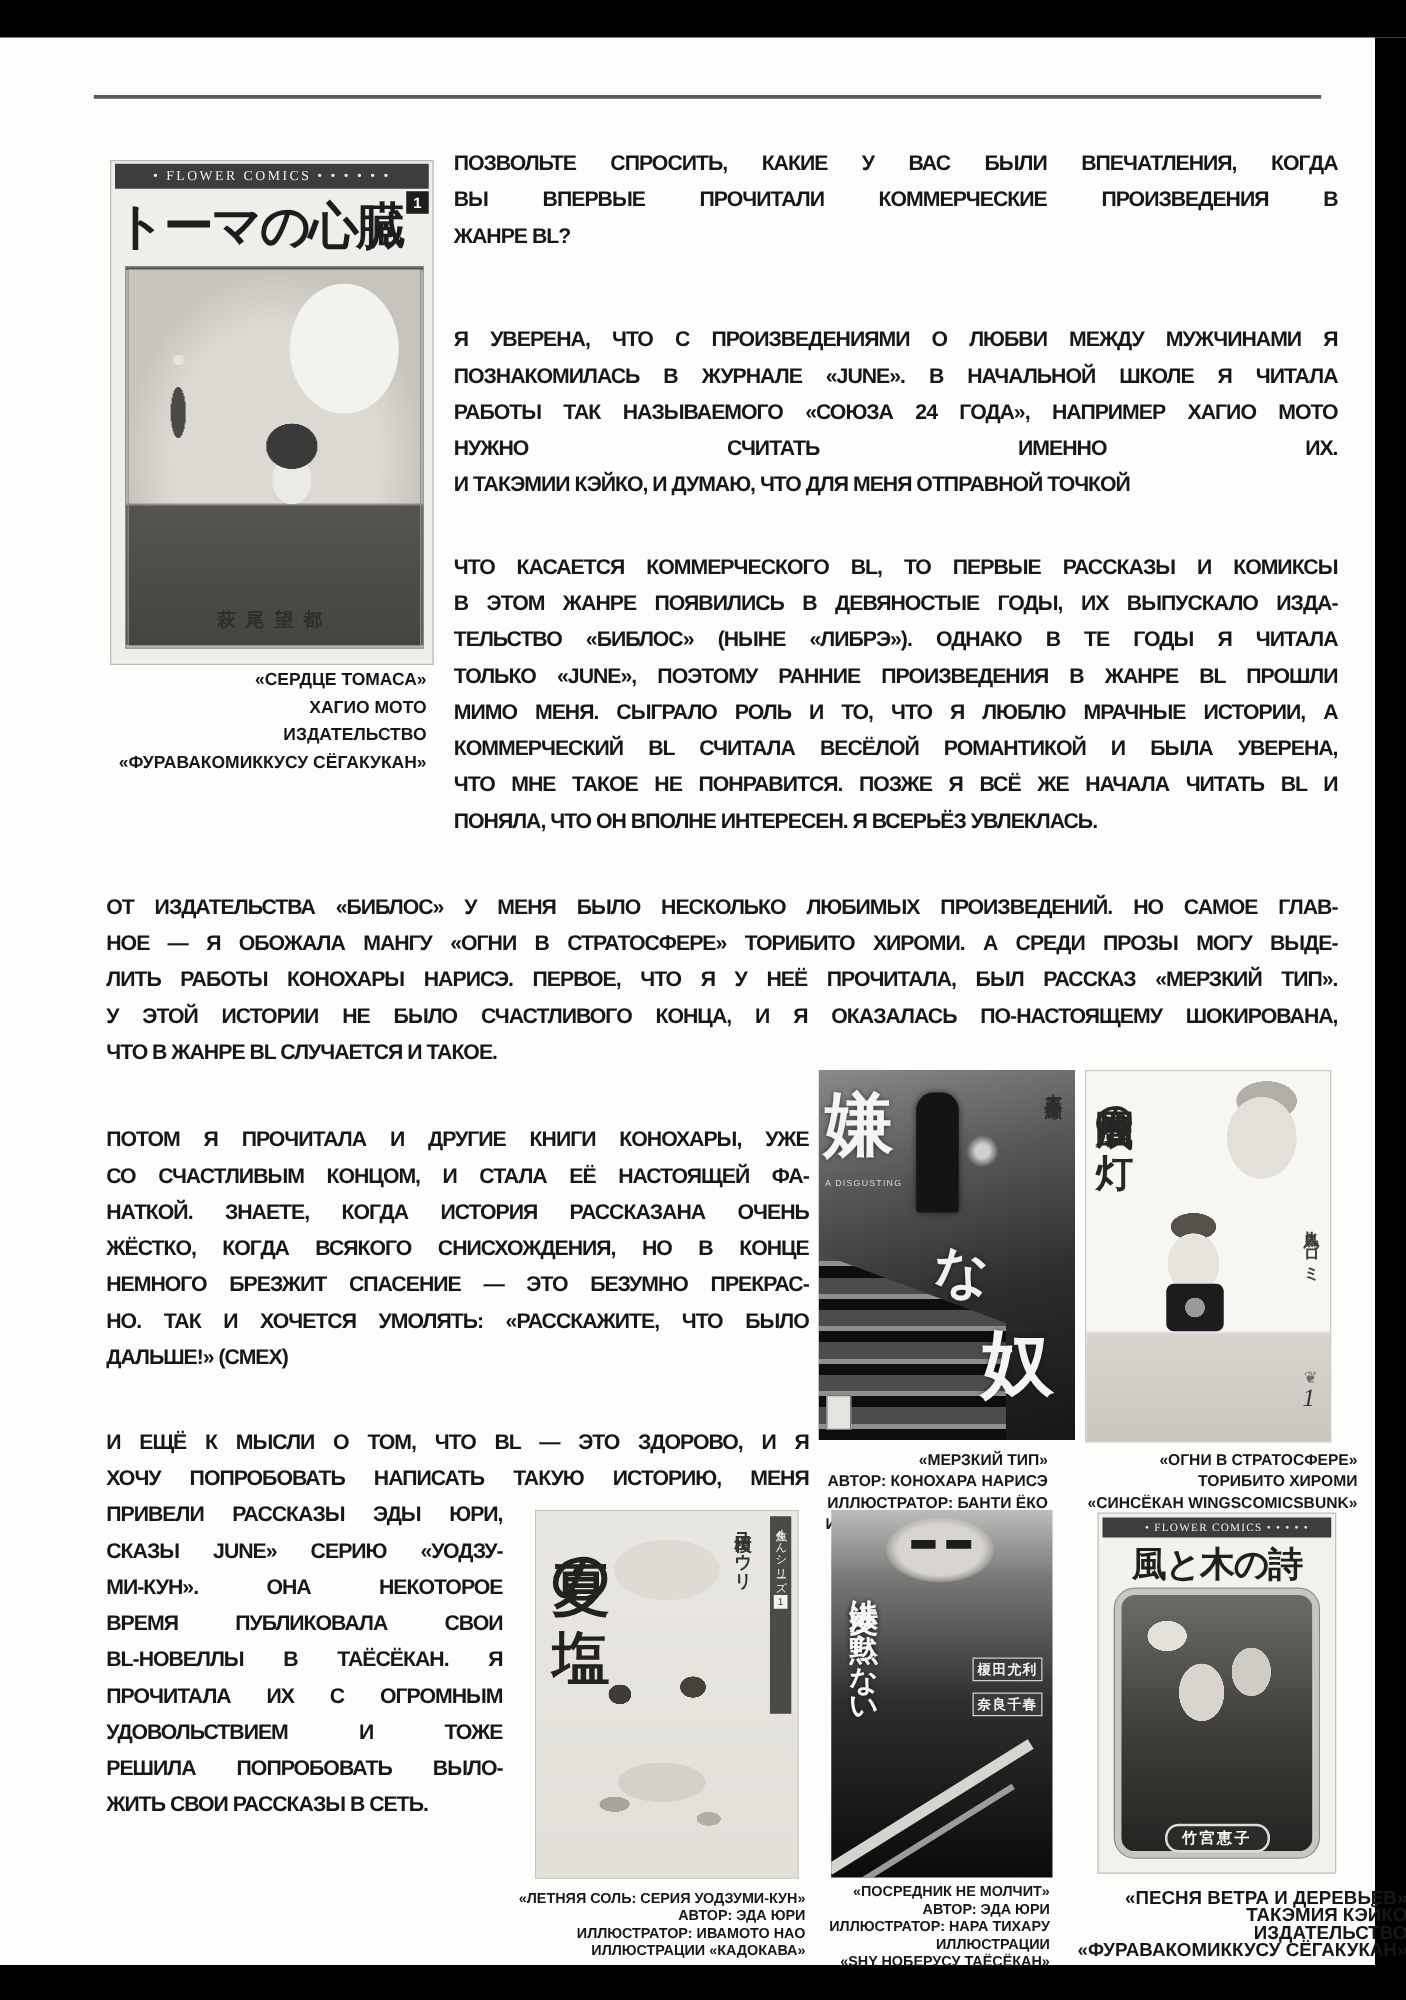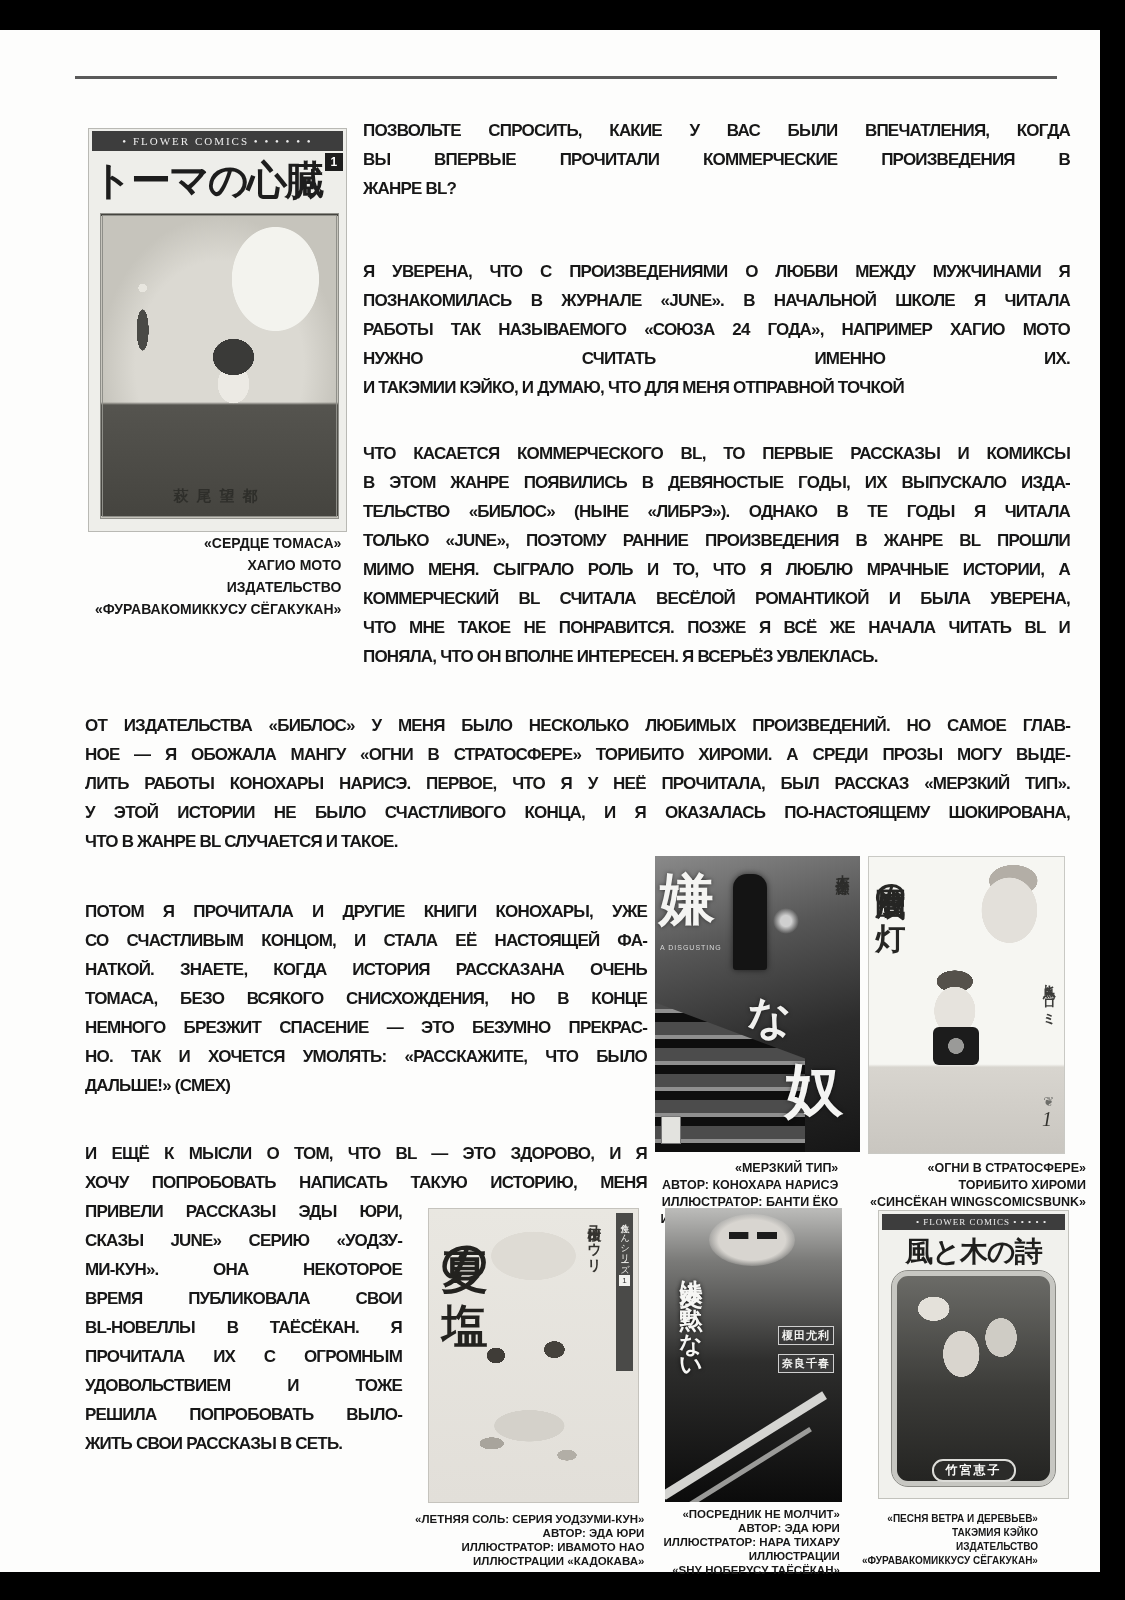--- a/index.html
+++ b/index.html
@@ -25,21 +25,21 @@
   .a5b{left:85px;top:1197px;width:317px;}
 
   
   .cap{position:absolute;font-weight:700;}
   .cap .ln{white-space:pre;text-align:right;}
   .cap1{left:95px;top:532px;font-size:14px;line-height:22px;}
   .cap2{left:657px;top:1160px;font-size:12.5px;line-height:17px;}
   .cap3{left:870px;top:1160px;font-size:12.5px;line-height:17px;}
   .cap4{left:415px;top:1512px;font-size:11.5px;line-height:14px;}
   .cap5{left:657px;top:1507px;font-size:11.5px;line-height:14px;}
-  .cap6{left:862px;top:1512px;font-size:10px;line-height:14px;}
+  .cap6{left:862px;top:1512px;font-size:15px;line-height:14px;}
 
   
   .cover{position:absolute;overflow:hidden;}
   .banner{background:#3d3d3d;color:#eee;font-family:"Liberation Serif","DejaVu Serif",serif;
           text-align:center;letter-spacing:2px;white-space:nowrap;overflow:hidden;}
   .vjp{writing-mode:vertical-rl;text-orientation:upright;}
 
   
   .c1{left:88px;top:128px;width:257px;height:402px;background:#eeeeea;border:1px solid #b9b9b4;}
   .c1 .banner{height:20px;line-height:20px;font-size:11px;margin:2px 3px 0 3px;}
@@ -198,21 +198,21 @@
       <div class="ln">ОТ ИЗДАТЕЛЬСТВА «БИБЛОС» У МЕНЯ БЫЛО НЕСКОЛЬКО ЛЮБИМЫХ ПРОИЗВЕДЕНИЙ. НО САМОЕ ГЛАВ-</div>
       <div class="ln">НОЕ — Я ОБОЖАЛА МАНГУ «ОГНИ В СТРАТОСФЕРЕ» ТОРИБИТО ХИРОМИ. А СРЕДИ ПРОЗЫ МОГУ ВЫДЕ-</div>
       <div class="ln">ЛИТЬ РАБОТЫ КОНОХАРЫ НАРИСЭ. ПЕРВОЕ, ЧТО Я У НЕЁ ПРОЧИТАЛА, БЫЛ РАССКАЗ «МЕРЗКИЙ ТИП».</div>
       <div class="ln">У ЭТОЙ ИСТОРИИ НЕ БЫЛО СЧАСТЛИВОГО КОНЦА, И Я ОКАЗАЛАСЬ ПО-НАСТОЯЩЕМУ ШОКИРОВАНА,</div>
       <div class="ln">ЧТО В ЖАНРЕ BL СЛУЧАЕТСЯ И ТАКОЕ.</div>
     </div>
   <div class="para a4">
       <div class="ln">ПОТОМ Я ПРОЧИТАЛА И ДРУГИЕ КНИГИ КОНОХАРЫ, УЖЕ</div>
       <div class="ln">СО СЧАСТЛИВЫМ КОНЦОМ, И СТАЛА ЕЁ НАСТОЯЩЕЙ ФА-</div>
       <div class="ln">НАТКОЙ. ЗНАЕТЕ, КОГДА ИСТОРИЯ РАССКАЗАНА ОЧЕНЬ</div>
-      <div class="ln">ТОМАСА, БЕЗО ВСЯКОГО СНИСХОЖДЕНИЯ, НО В КОНЦЕ</div>
+      <div class="ln">ЖЁСТКО, КОГДА ВСЯКОГО СНИСХОЖДЕНИЯ, НО В КОНЦЕ</div>
       <div class="ln">НЕМНОГО БРЕЗЖИТ СПАСЕНИЕ — ЭТО БЕЗУМНО ПРЕКРАС-</div>
       <div class="ln">НО. ТАК И ХОЧЕТСЯ УМОЛЯТЬ: «РАССКАЖИТЕ, ЧТО БЫЛО</div>
       <div class="ln">ДАЛЬШЕ!» (СМЕХ)</div>
     </div>
   <div class="para cont a5a">
       <div class="ln">И ЕЩЁ К МЫСЛИ О ТОМ, ЧТО BL — ЭТО ЗДОРОВО, И Я</div>
       <div class="ln">ХОЧУ ПОПРОБОВАТЬ НАПИСАТЬ ТАКУЮ ИСТОРИЮ, МЕНЯ</div>
     </div>
   <div class="para a5b">
       <div class="ln">ПРИВЕЛИ РАССКАЗЫ ЭДЫ ЮРИ,</div>

